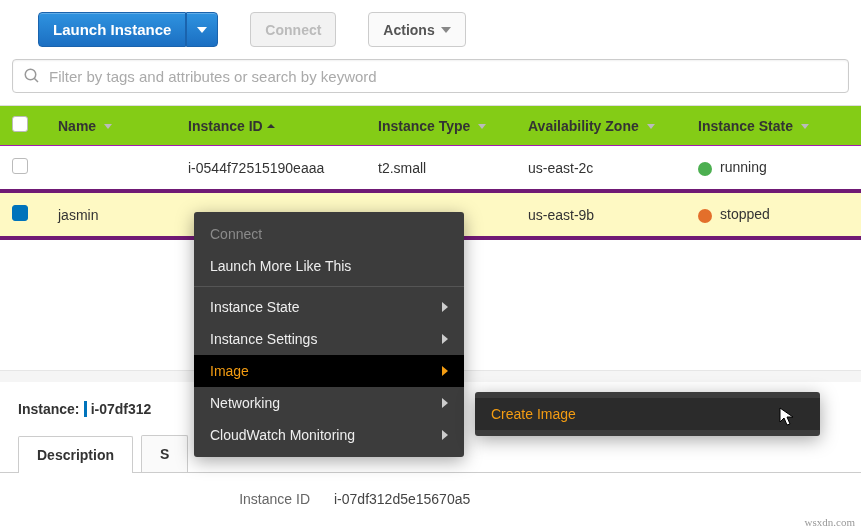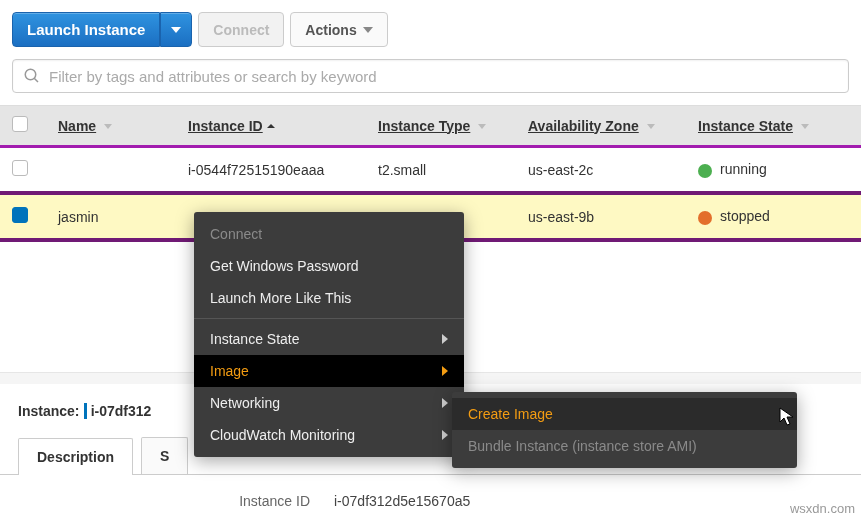--- a/index.html
+++ b/index.html
@@ -1,30 +1,30 @@
 <!DOCTYPE html>
 <html><head>
 <meta charset="utf-8">
 <style>
 *{box-sizing:border-box;margin:0;padding:0;font-family:"Helvetica Neue",Arial,sans-serif;font-size:14px;}
 body{background:#fff;width:861px;height:532px;overflow:hidden;position:relative;color:#333;}
 .toolbar{display:flex;gap:6px;padding:12px 12px 12px 12px;}
-.btn{border:1px solid #ccc;border-radius:4px;padding:8px 14px;background:#fafafa;cursor:pointer;font-weight:bold;color:#555;display:flex;align-items:center;gap:6px;}
+.btn{border:1px solid #ccc;border-radius:4px;padding:8px 14px;background:#fafafa;cursor:pointer;font-weight:bold;color:#555;display:flex;align-items:center;gap:6px;margin-left:26px;}
 .btn.disabled{color:#bbb;cursor:default;background:#f2f2f2;}
 .btn-primary{background:linear-gradient(#2f93e0,#1b6fc2);border:1px solid #1a63ad;color:#fff;font-weight:bold;font-size:15px;box-shadow:inset 0 1px 0 rgba(255,255,255,.25);}
 .btn-primary.split{border-top-right-radius:0;border-bottom-right-radius:0;}
 .btn-primary.caret{border-top-left-radius:0;border-bottom-left-radius:0;margin-left:-6px;padding:8px 10px;}
 .caret .tri, .btn .tri{width:0;height:0;border-left:5px solid transparent;border-right:5px solid transparent;border-top:6px solid #888;}
 .btn-primary .tri{border-top-color:#fff;}
 .search-wrap{margin:0 12px 12px;border:1px solid #ccc;border-radius:4px;display:flex;align-items:center;padding:7px 10px;box-shadow:0 1px 2px rgba(0,0,0,.06) inset;justify-content:space-between;}
 .search-wrap input{border:none;outline:none;flex:1;font-size:15px;color:#555;}
 .search-wrap input::placeholder{color:#aaa;}
 .search-icon{width:18px;height:18px;margin-right:8px;color:#999;}
 table.inst{width:100%;border-collapse:collapse;}
-table.inst th{background:#e5e5e5;text-align:left;font-weight:bold;color:#333;padding:10px 12px;border-top:1px solid #ddd;border-bottom:3px solid #a21caf;position:relative;white-space:nowrap;text-decoration:underline;}
+table.inst th{background:#84cc16;text-align:left;font-weight:bold;color:#333;padding:10px 12px;border-top:1px solid #ddd;border-bottom:1px solid #a21caf;position:relative;white-space:nowrap;}
 table.inst td{padding:12px 12px;border-bottom:4px solid #701a75;white-space:nowrap;}
 table.inst tr.selected td{background:#fef9c3;}
 .chk{width:16px;height:16px;border:1px solid #bbb;border-radius:3px;display:inline-block;background:#fff;}
 .chk.checked{background:#0073bb;border-color:#0073bb;}
 .sort{display:inline-flex;flex-direction:column;margin-left:4px;vertical-align:middle;}
 .sort i{width:0;height:0;border-left:4px solid transparent;border-right:4px solid transparent;}
 .sort i.up{border-bottom:4px solid #666;margin-bottom:2px;}
 .sort.single i.up{border-bottom-color:#333;}
 .dot{width:14px;height:14px;border-radius:50%;display:inline-block;margin-right:8px;vertical-align:middle;}
 .dot.green{background:#4caf50;}
@@ -37,26 +37,26 @@
 .tab.active{background:#fff;position:relative;top:1px;}
 .detail-row{display:flex;gap:24px;padding:18px 0 0 130px;color:#444;}
 .detail-row .k{color:#666;width:180px;text-align:right;}
 .ctx{position:absolute;left:194px;top:212px;width:270px;background:#3c3c3c;border-radius:3px;box-shadow:0 4px 18px rgba(0,0,0,.35);padding:6px 0;}
 .ctx .mi{padding:8px 16px;color:#eee;cursor:pointer;display:flex;justify-content:space-between;align-items:center;}
 .ctx .mi.disabled{color:#8a8a8a;cursor:default;}
 .ctx .mi.active{background:#000000;color:#f39c12;}
 .ctx hr{border:none;border-top:1px solid #555;margin:4px 0;}
 .ctx .chev{width:0;height:0;border-top:5px solid transparent;border-bottom:5px solid transparent;border-left:6px solid #ccc;}
 .ctx .mi.active .chev{border-left-color:#f39c12;}
-.sub{position:absolute;left:452px;top:392px;width:345px;background:#3c3c3c;border-radius:3px;box-shadow:0 4px 18px rgba(0,0,0,.35);padding:6px 0;}
+.sub{position:absolute;left:475px;top:392px;width:345px;background:#3c3c3c;border-radius:3px;box-shadow:0 4px 18px rgba(0,0,0,.35);padding:6px 0;}
 .sub .mi{padding:8px 16px;color:#eee;cursor:pointer;}
 .sub .mi.hover{background:#2b2b2b;color:#f39c12;}
 .sub .mi.disabled{color:#8a8a8a;cursor:default;}
 .cursor{position:absolute;left:779px;top:407px;}
-.watermark{position:absolute;right:6px;bottom:16px;font-size:13px;color:#999;}
+.watermark{position:absolute;right:6px;bottom:4px;font-size:11px;color:#999;font-family:Liberation Serif, serif;}
 .scrollbar-hint{height:12px;border-top:1px solid #e6e6e6;background:#f5f5f5;margin-top:130px;}
 th .drop{width:0;height:0;border-left:4px solid transparent;border-right:4px solid transparent;border-top:5px solid #bbb;display:inline-block;margin-left:8px;vertical-align:middle;}
 </style>
 </head>
 <body>
 
 <div class="toolbar">
   <button class="btn btn-primary split">Launch Instance</button>
   <button class="btn btn-primary caret">
       <span class="tri"></span>
@@ -120,43 +120,45 @@
   <div class="tab">S</div>
 </div>
 
 <div class="detail-row">
   <div class="k">Instance ID</div>
   <div>i-07df312d5e15670a5</div>
 </div>
 
 <div class="ctx">
   <div class="mi disabled">Connect</div>
-  <div class="mi">Get Windows Password</div>
   <div class="mi">Launch More Like This</div>
   <hr>
   <div class="mi">
       <span>Instance State</span>
+      <span class="chev"></span>
+    </div>
+  <div class="mi">
+      <span>Instance Settings</span>
       <span class="chev"></span>
     </div>
   <div class="mi active">
       <span>Image</span>
       <span class="chev"></span>
     </div>
   <div class="mi">
       <span>Networking</span>
       <span class="chev"></span>
     </div>
   <div class="mi">
       <span>CloudWatch Monitoring</span>
       <span class="chev"></span>
     </div>
 </div>
 
 <div class="sub">
   <div class="mi hover">Create Image</div>
-  <div class="mi disabled">Bundle Instance (instance store AMI)</div>
 </div>
 
 <svg class="cursor" width="16" height="20" viewBox="0 0 16 20">
     <path d="M1 1 L1 15 L5 11 L8 18 L11 17 L8 10 L14 10 Z" fill="#fff" stroke="#000" stroke-width="1"></path>
   </svg>
 
 <div class="watermark">wsxdn.com</div>
 
 </body></html>

